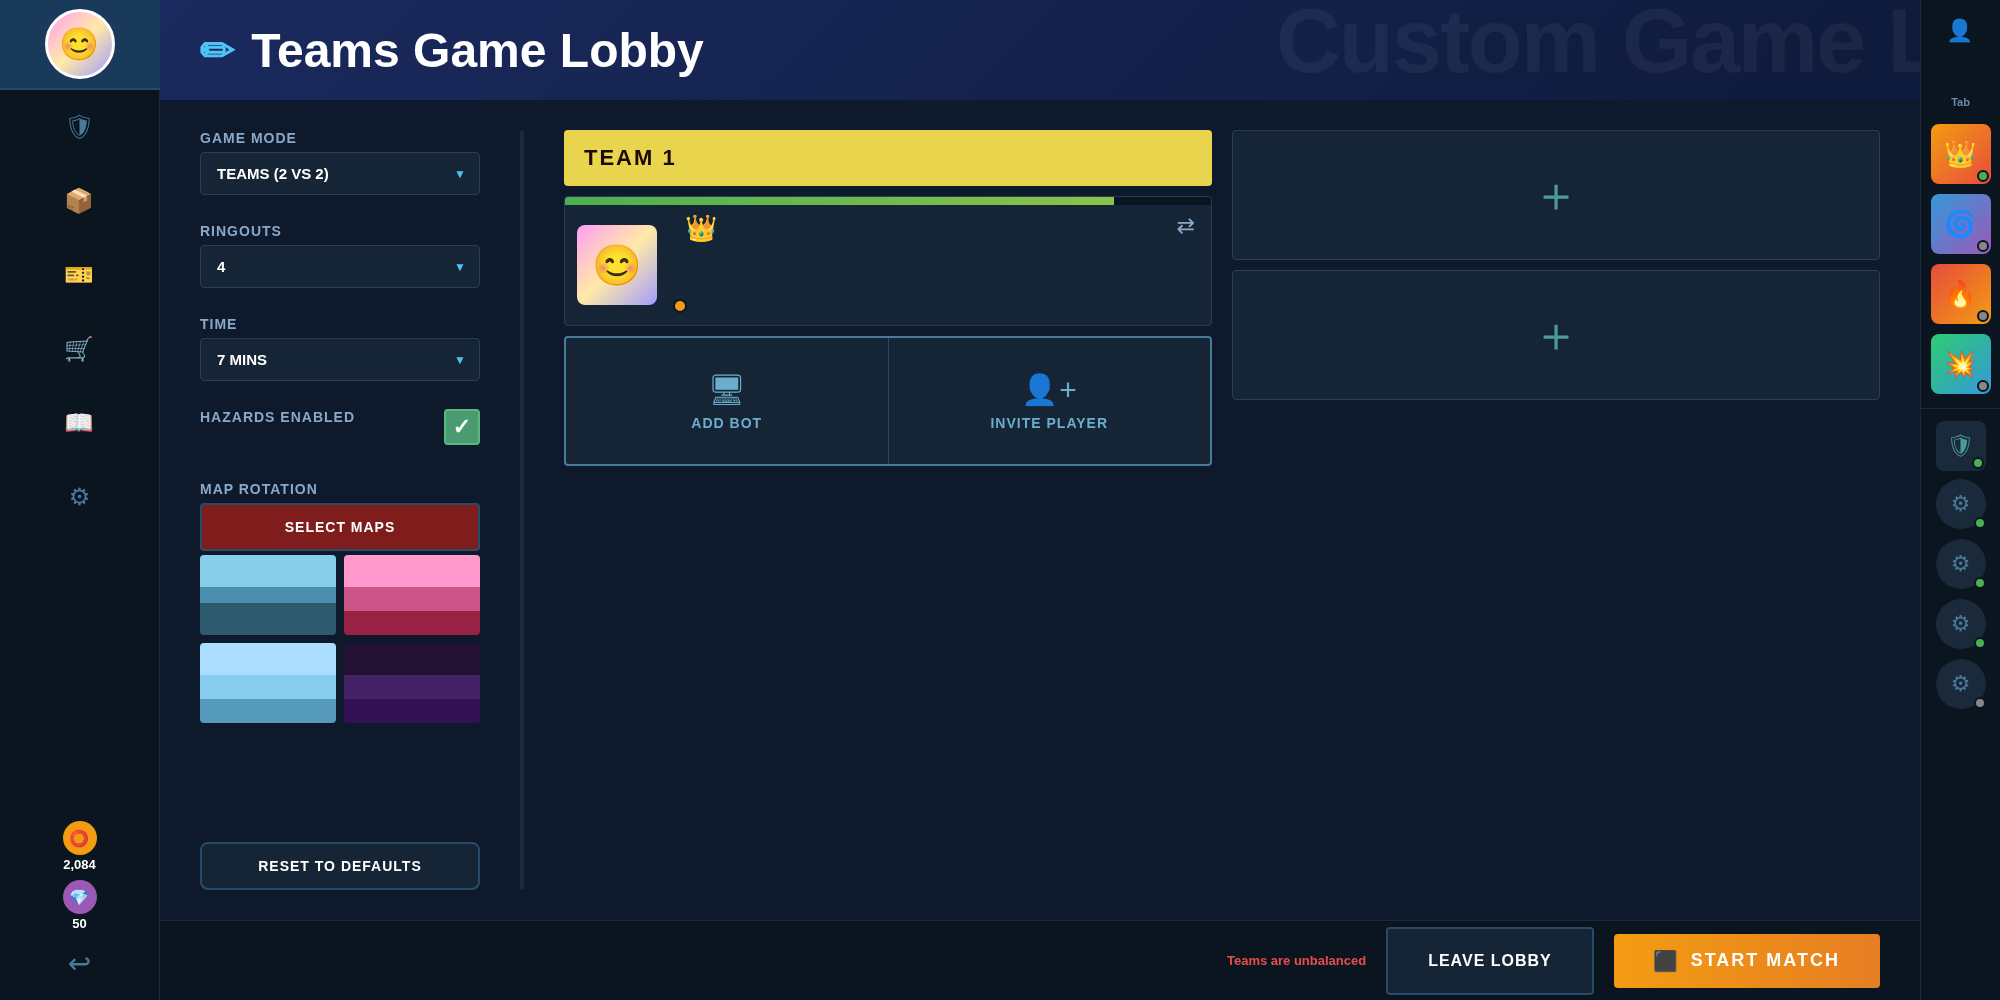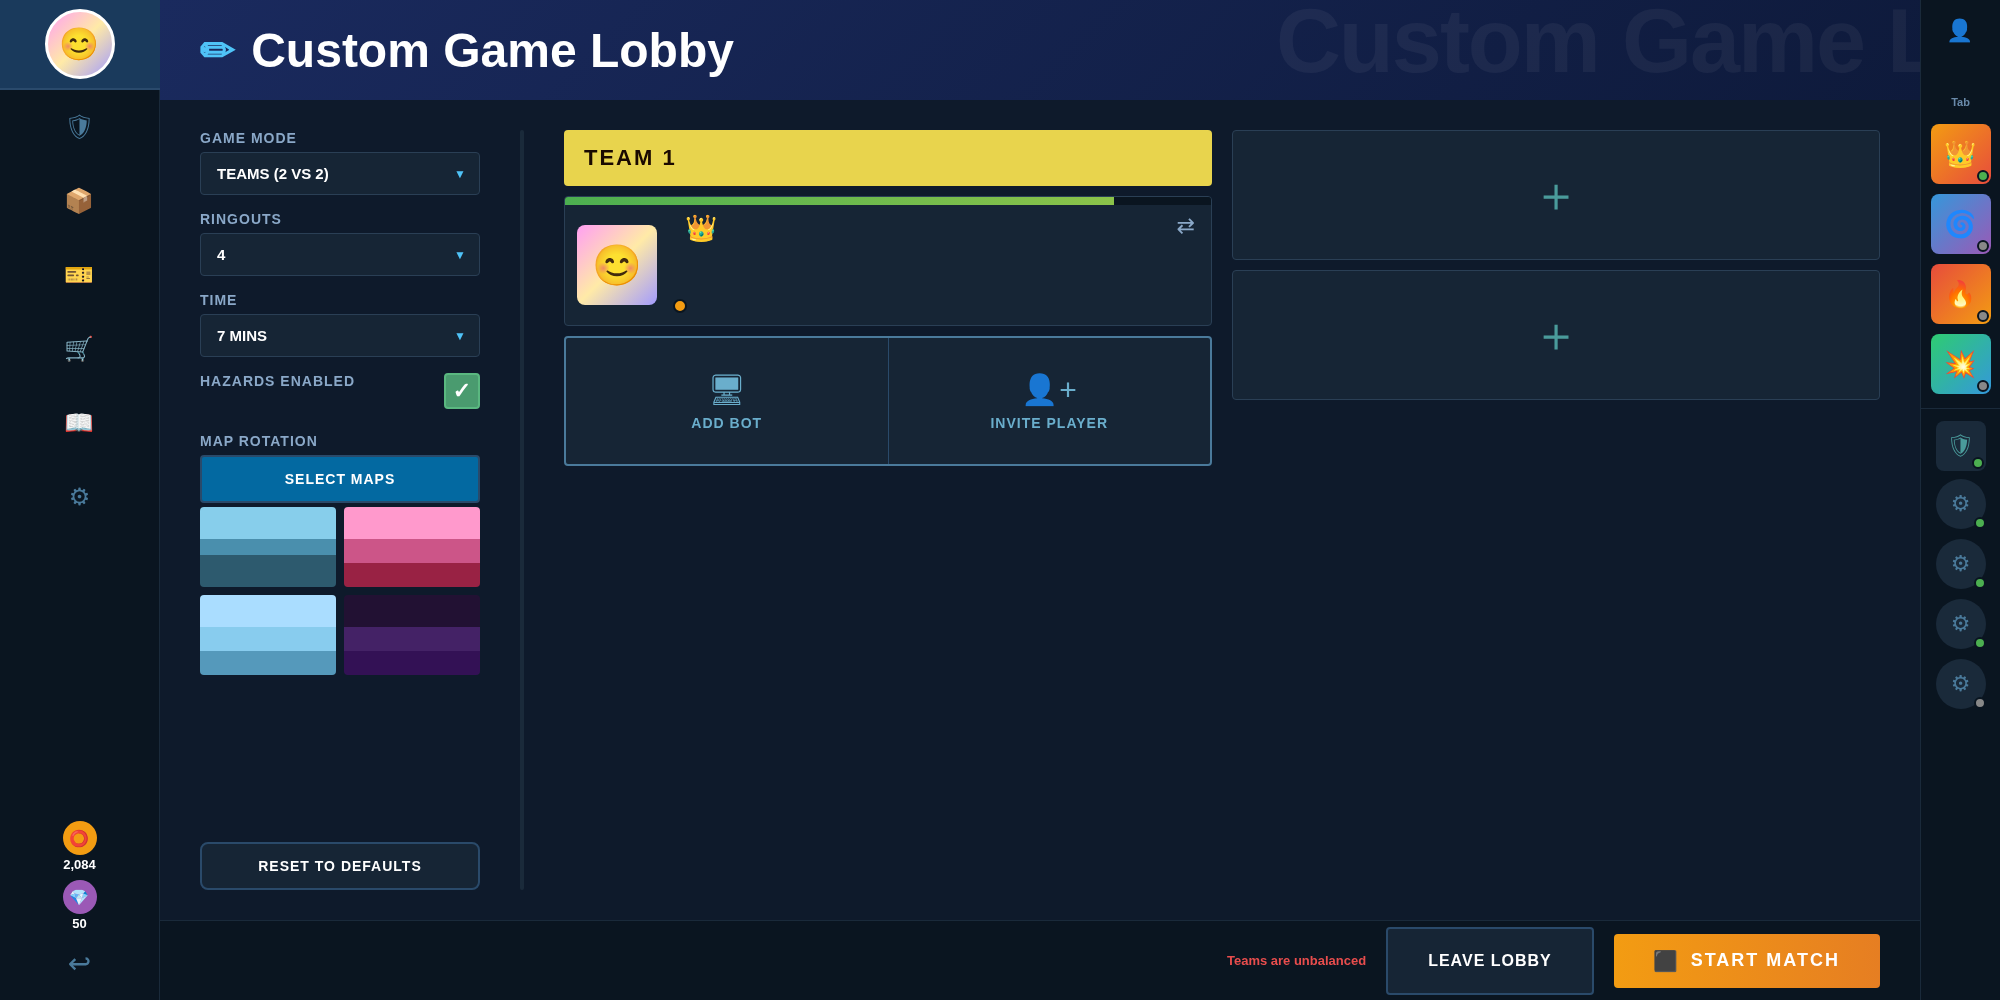--- a/index.html
+++ b/index.html
@@ -153,21 +153,21 @@
       padding: 30px 40px;
       gap: 40px;
     }
 
     
     .settings-panel {
       width: 280px;
       flex-shrink: 0;
       display: flex;
       flex-direction: column;
-      gap: 16px;
+      gap: 28px;
     }
 
     .setting-label {
       color: #8aa8c8;
       font-size: 14px;
       font-weight: 900;
       letter-spacing: 1px;
       margin-bottom: 6px;
       text-transform: uppercase;
     }
@@ -220,21 +220,21 @@
       font-size: 22px;
       font-weight: 900;
     }
 
     .map-rotation-label {
       margin-top: 8px;
     }
 
     .select-maps-btn {
       width: 100%;
-      background: #0369a1;
+      background: #7f1d1d;
       border: 2px solid #2a4a6a;
       border-radius: 4px;
       color: #fff;
       font-size: 14px;
       font-weight: 900;
       padding: 14px;
       cursor: pointer;
       text-align: center;
       letter-spacing: 1px;
       text-transform: uppercase;
@@ -655,21 +655,21 @@
     <div class="back-icon">↩</div>
   </div>
 </div>
 
 <div class="main">
 
   <div class="header">
     <div class="header-bg-text">Custom Game L</div>
     <div class="header-title">
       <span class="header-icon">✏</span>
-      <span>Custom Game Lobby</span>
+      <span>Teams Game Lobby</span>
     </div>
   </div>
 
   <div class="content">
 
     <div class="settings-panel">
 
       <div>
         <div class="setting-label">GAME MODE</div>
         <div class="select-wrapper">

